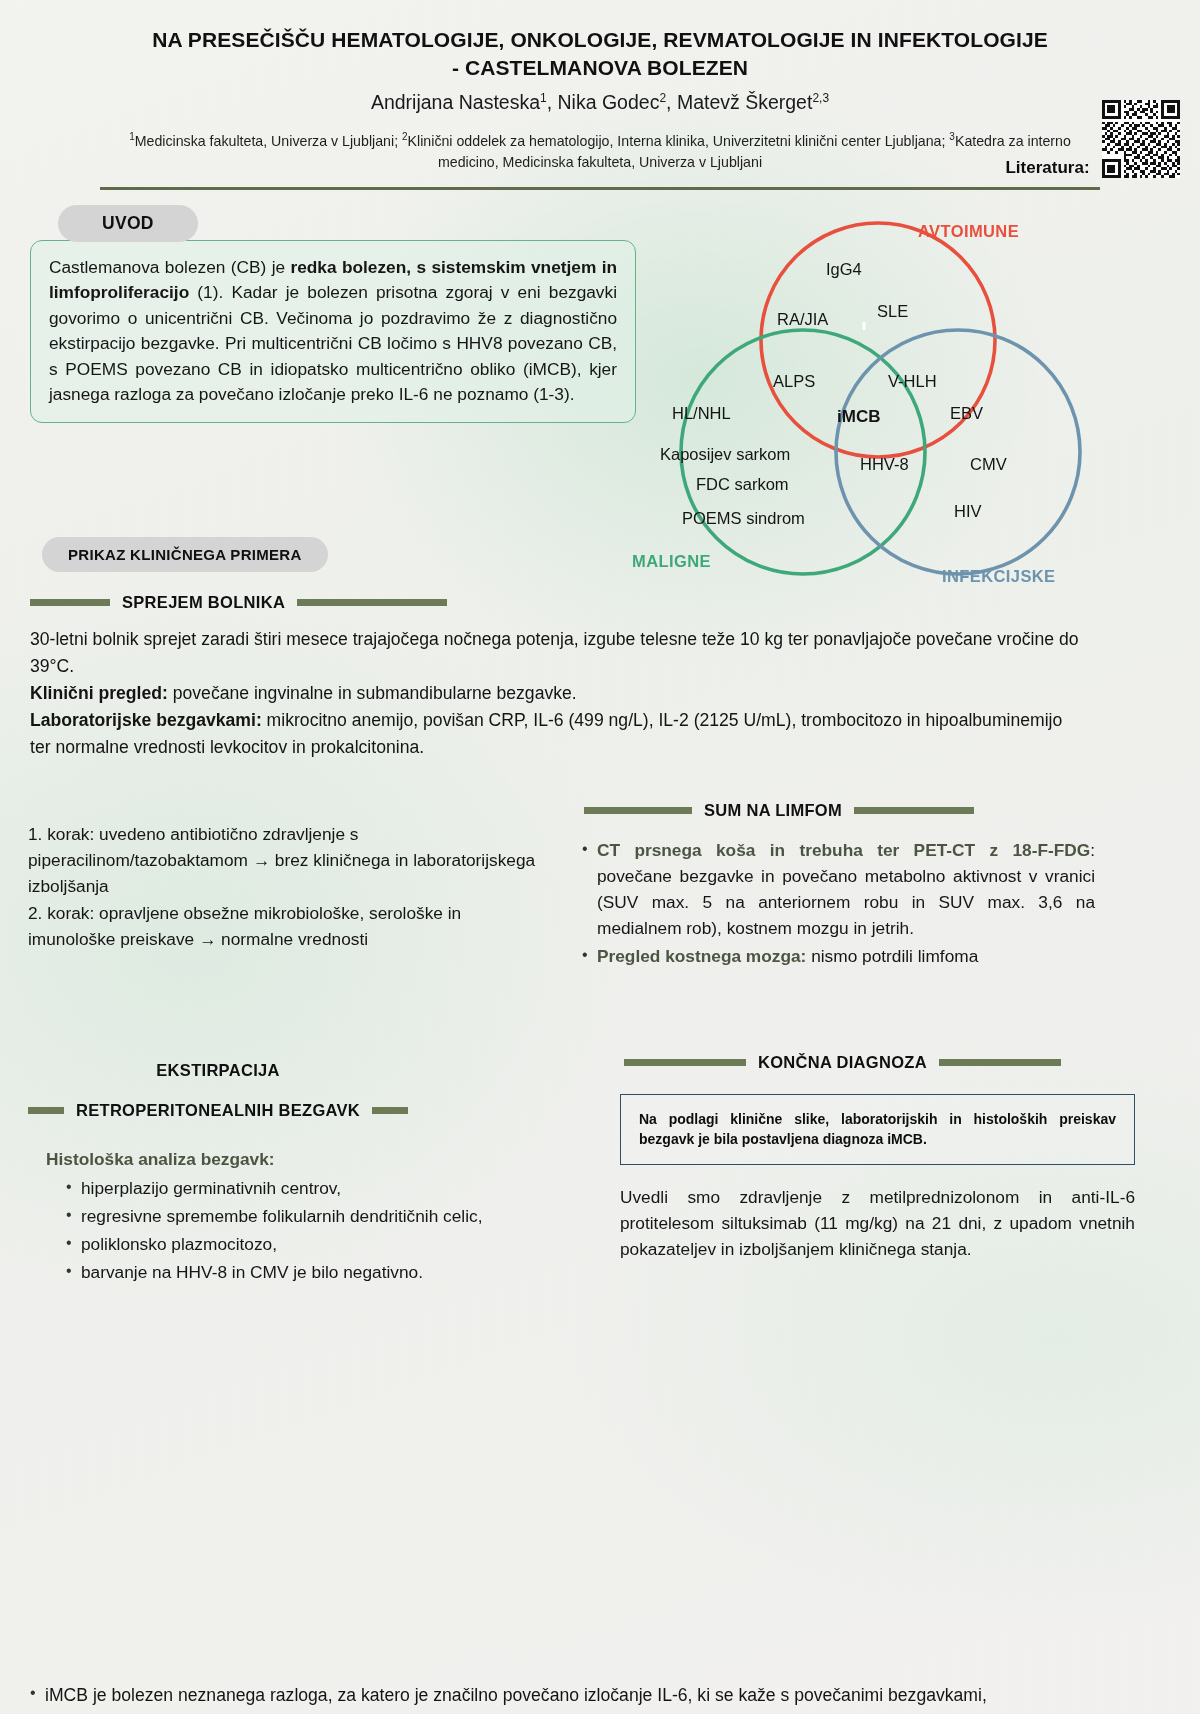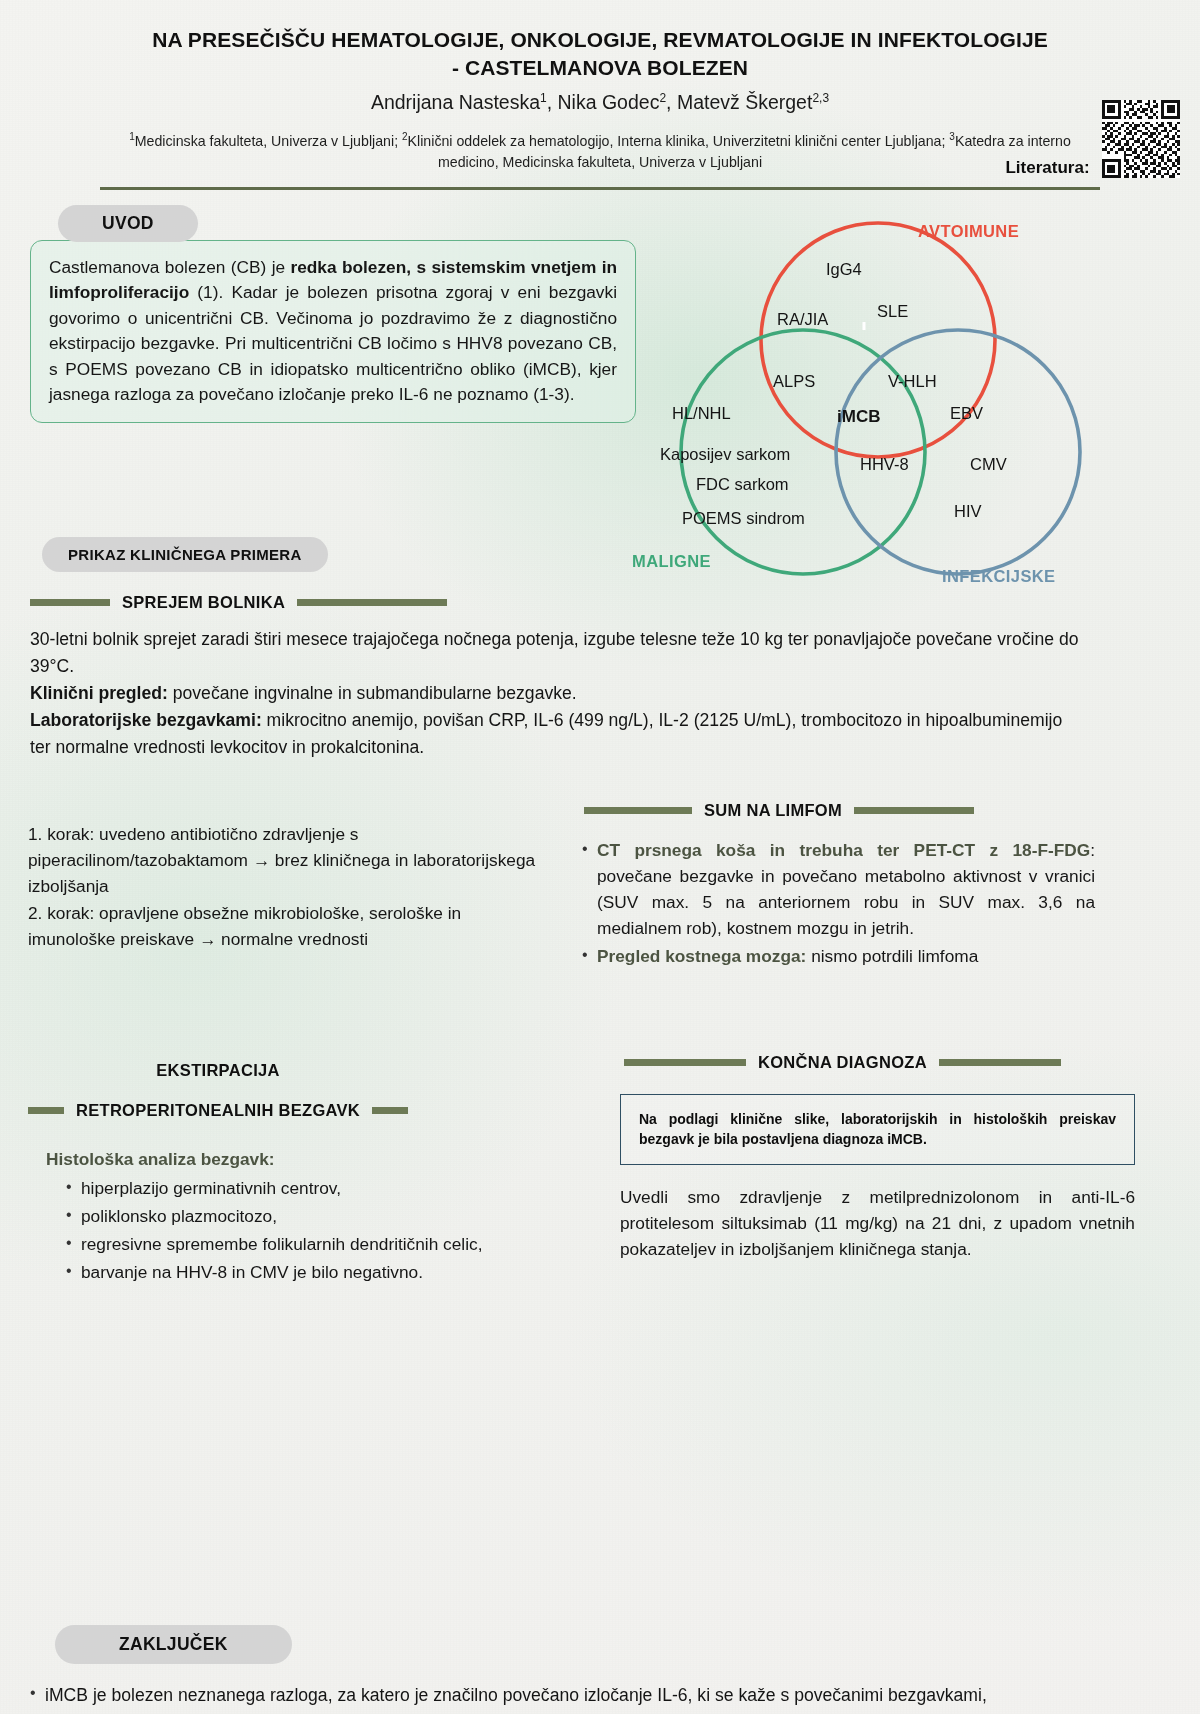--- a/index.html
+++ b/index.html
@@ -282,40 +282,37 @@
           <span>EKSTIRPACIJA</span><br>
           <span>RETROPERITONEALNIH BEZGAVK</span>
         </span>
         <span class="bar" style="max-width:36px;align-self:flex-end;margin-bottom:7px;"></span>
       </div>
 
       <div class="body-text" style="margin-top:26px; padding-left:18px;">
         <div style="font-weight:bold;color:#4c5442;">Histološka analiza bezgavk:</div>
         <ul class="plain" style="margin-top:4px; padding-left:18px;">
           <li>hiperplazijo germinativnih centrov,</li>
+          <li> regresivne spremembe folikularnih dendritičnih celic,</li>
           <li> poliklonsko plazmocitozo,</li>
-          <li> regresivne spremembe folikularnih dendritičnih celic,</li>
           <li>barvanje na HHV-8 in CMV je bilo negativno.</li>
         </ul>
       </div>
     </div>
 
     <div class="col-r" style="top:1052px;margin-left:40px;">
       <div class="barhead" style="padding:0 0 0 4px;">
         <span class="bar" style="max-width:122px;"></span>
         <span class="txt">KONČNA DIAGNOZA</span>
         <span class="bar" style="max-width:122px;"></span>
       </div>
       <div class="diag-box" style="margin-top:22px;">Na podlagi klinične slike, laboratorijskih in histoloških preiskav bezgavk je bila postavljena diagnoza iMCB.</div>
       <div class="body-text just" style="margin-top:20px;">Uvedli smo zdravljenje z metilprednizolonom in anti-IL-6 protitelesom siltuksimab (11 mg/kg) na 21 dni, z upadom vnetnih pokazateljev in izboljšanjem kliničnega stanja.</div>
     </div>
 
-    <div class="concl-pill-row">
-      <span class="pill" style="padding:9px 64px;">ZAKLJUČEK</span>
-    </div>
 
     <ul class="plain concl-list">
       <li>iMCB je bolezen neznanega razloga, za katero je značilno povečano izločanje IL-6, ki se kaže s povečanimi bezgavkami, vročino in splošnimi simptomi.</li>
 
     </ul>
 
     <div class="qr-wrap">
       <span class="lit-label">Literatura:</span>
       <span class="qr">
         <svg width="78" height="78" viewBox="0 0 29 29" shape-rendering="crispEdges">

